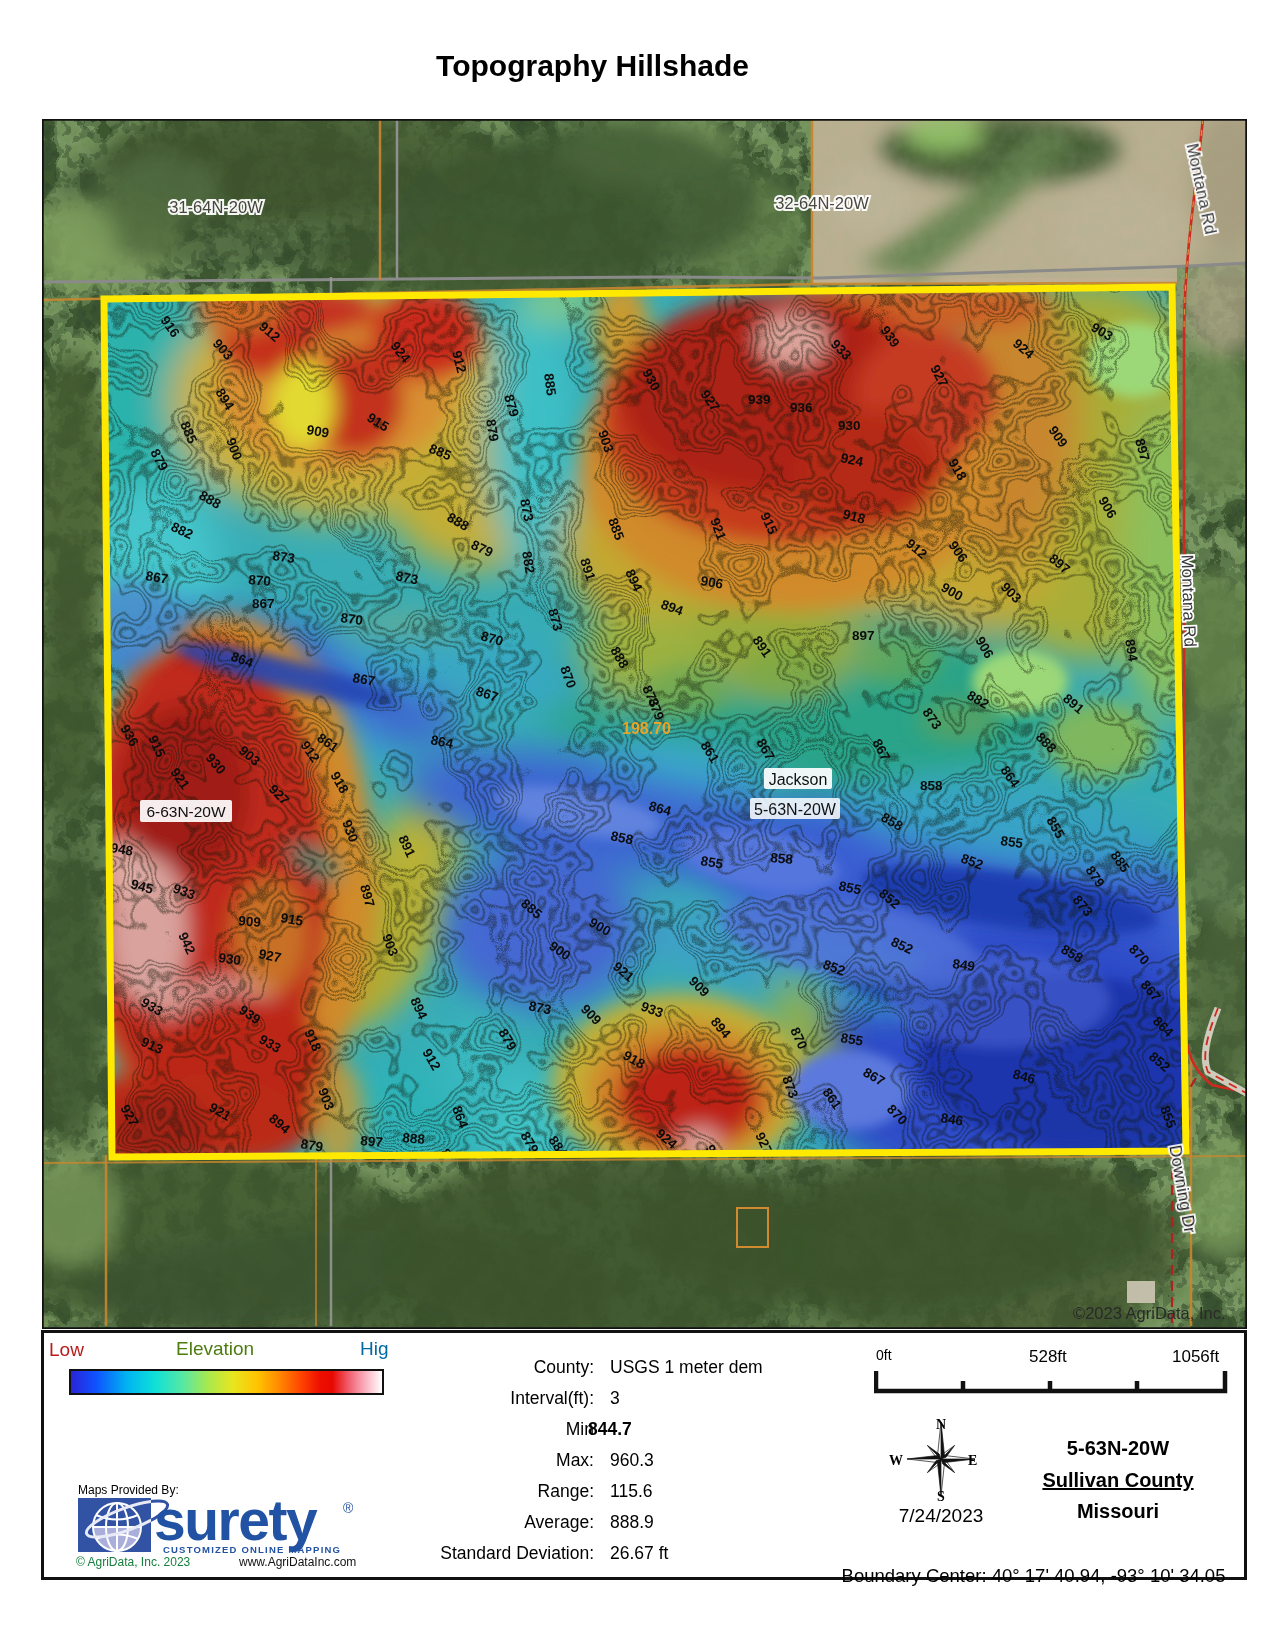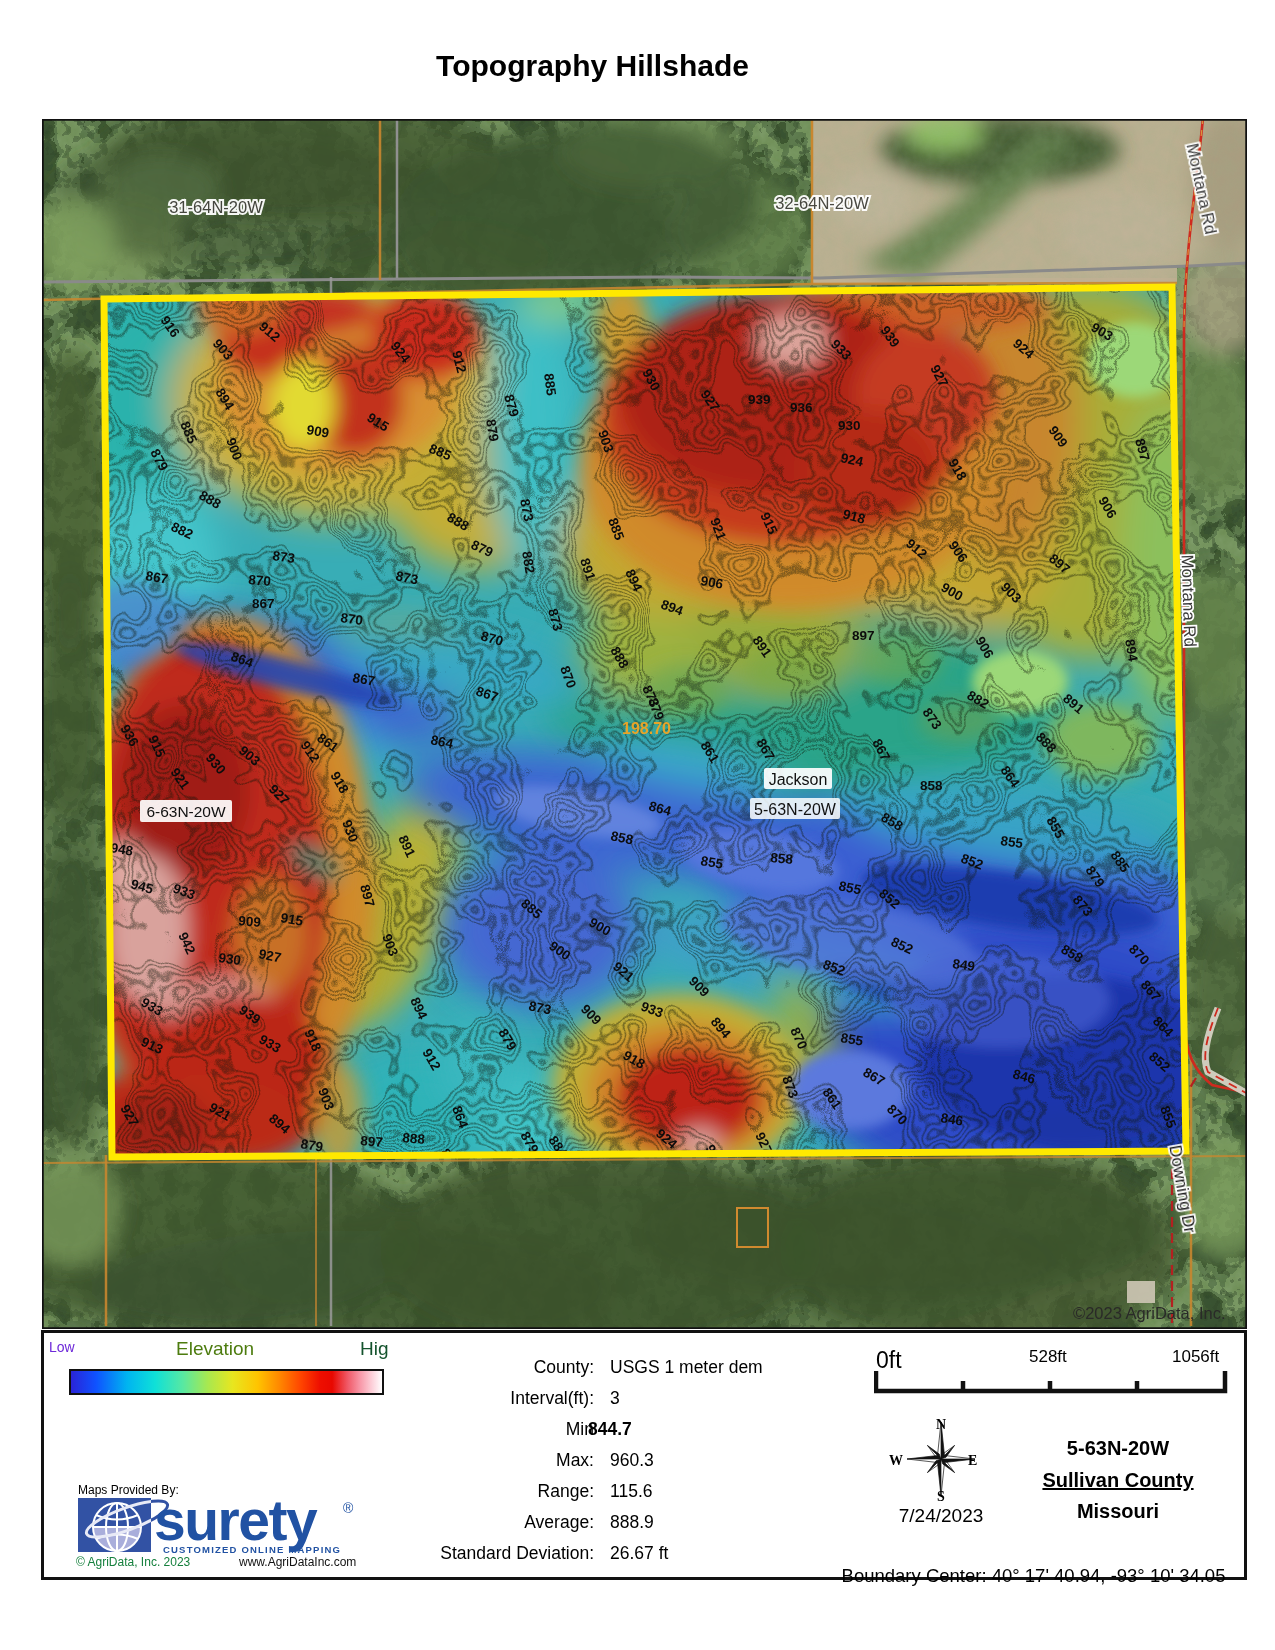--- a/index.html
+++ b/index.html
@@ -432,25 +432,25 @@
 
 <rect x="737" y="1208" width="31" height="39" fill="none" stroke="#d08a2f" stroke-width="2"></rect>
 <rect x="1127" y="1281" width="28" height="22" fill="#cfc8b6" opacity="0.9"></rect>
 
 <rect x="42.5" y="119.5" width="1204" height="1209" fill="none" stroke="#111111" stroke-width="2.5"></rect>
 </g>
   </svg>
 
 <div class="abs" style="left:41px;top:1330px;width:1206px;height:250px;border:3px solid #111;box-sizing:border-box;background:#fff;">
 
-  <div class="abs" style="left:5px;top:6px;font-size:14px;color:#6d28d9;">Low</div>
+  <div class="abs" style="left:5px;top:6px;font-size:19px;color:#b91c1c;">Low</div>
 
   <div class="abs" style="left:132px;top:5px;font-size:19px;color:#4d7c0f;">Elevation</div>
 
-  <div class="abs" style="left:316px;top:5px;font-size:19px;color:#14532d;">Hig</div>
+  <div class="abs" style="left:316px;top:5px;font-size:19px;color:#0369a1;">Hig</div>
 
   <div class="abs" style="left:25px;top:36px;width:311px;height:22px;border:2px solid #111;background:linear-gradient(to right,#2a24d8 0%,#0f52ff 8%,#00b4f0 18%,#0fe0d8 27%,#58e8a2 36%,#a8e84f 44%,#e8e61f 52%,#ffc400 60%,#ff8800 67%,#ff4400 74%,#ee0f00 80%,#e80800 84%,#f05a68 89%,#f898a8 93%,#fdd3dc 97%,#ffffff 100%);"></div>
 
   <div class="abs" style="left:0;top:0;width:550px;height:250px;">
     <div class="abs" style="left:250px;top:24px;width:300px;text-align:right;font-size:17.5px;">County:</div>
     <div class="abs" style="left:250px;top:55px;width:300px;text-align:right;font-size:17.5px;">Interval(ft):</div>
     <div class="abs" style="left:250px;top:86px;width:300px;text-align:right;font-size:17.5px;">Min</div>
     <div class="abs" style="left:250px;top:117px;width:300px;text-align:right;font-size:17.5px;">Max:</div>
     <div class="abs" style="left:250px;top:148px;width:300px;text-align:right;font-size:17.5px;">Range:</div>
     <div class="abs" style="left:250px;top:179px;width:300px;text-align:right;font-size:17.5px;">Average:</div>
@@ -458,21 +458,21 @@
   </div>
 
   <div class="abs" style="left:566px;top:24px;font-size:17.5px;">USGS 1 meter dem</div>
   <div class="abs" style="left:566px;top:55px;font-size:17.5px;">3</div>
   <div class="abs" style="left:544px;top:86px;font-size:17.5px;font-weight:bold;">844.7</div>
   <div class="abs" style="left:566px;top:117px;font-size:17.5px;">960.3</div>
   <div class="abs" style="left:566px;top:148px;font-size:17.5px;">115.6</div>
   <div class="abs" style="left:566px;top:179px;font-size:17.5px;">888.9</div>
   <div class="abs" style="left:566px;top:210px;font-size:17.5px;">26.67 ft</div>
 
-  <div class="abs" style="left:832px;top:14px;font-size:23px;">0ft</div>
+  <div class="abs" style="left:832px;top:14px;font-size:14px;">0ft</div>
   <div class="abs" style="left:985px;top:14px;font-size:17px;">528ft</div>
   <div class="abs" style="left:1128px;top:14px;font-size:17px;">1056ft</div>
 
   <svg class="abs" style="left:830px;top:36px;" width="360" height="26" viewBox="0 0 360 26">
     <path d="M2,2 L2,22 L351,22 L351,2" stroke="#111" stroke-width="4.5" fill="none"></path>
     <line x1="89" y1="12" x2="89" y2="22" stroke="#111" stroke-width="4.5"></line>
     <line x1="176" y1="12" x2="176" y2="22" stroke="#111" stroke-width="4.5"></line>
     <line x1="263" y1="12" x2="263" y2="22" stroke="#111" stroke-width="4.5"></line>
   </svg>
 

